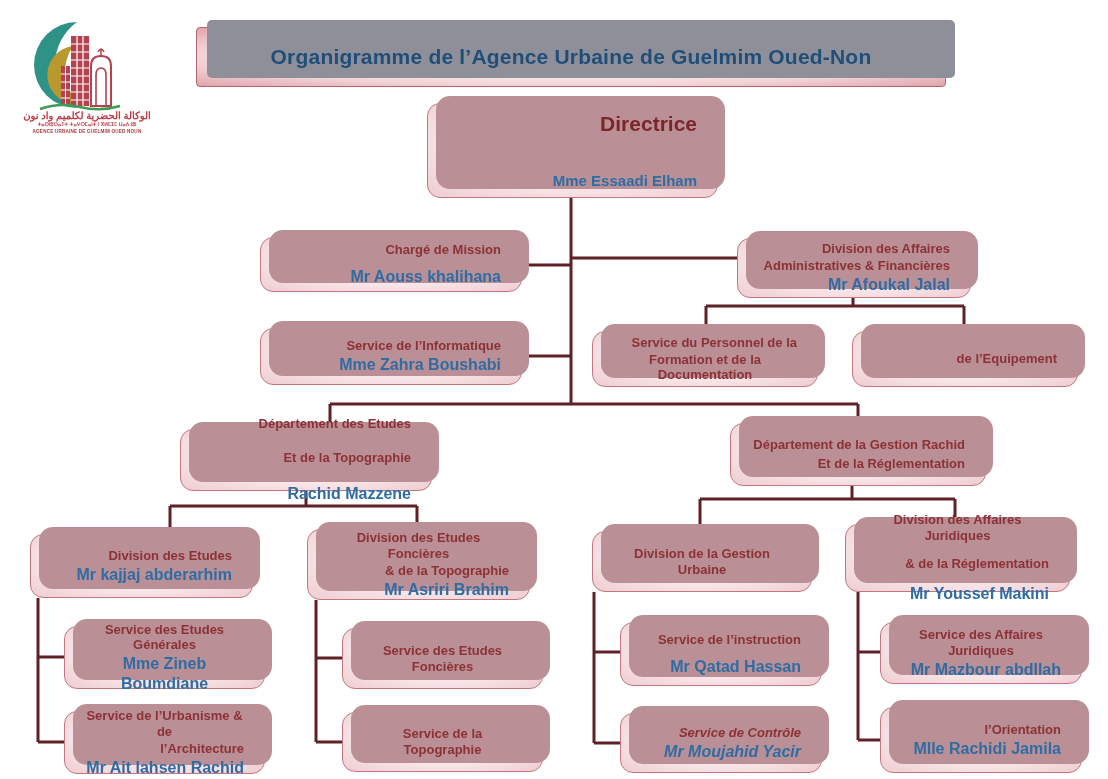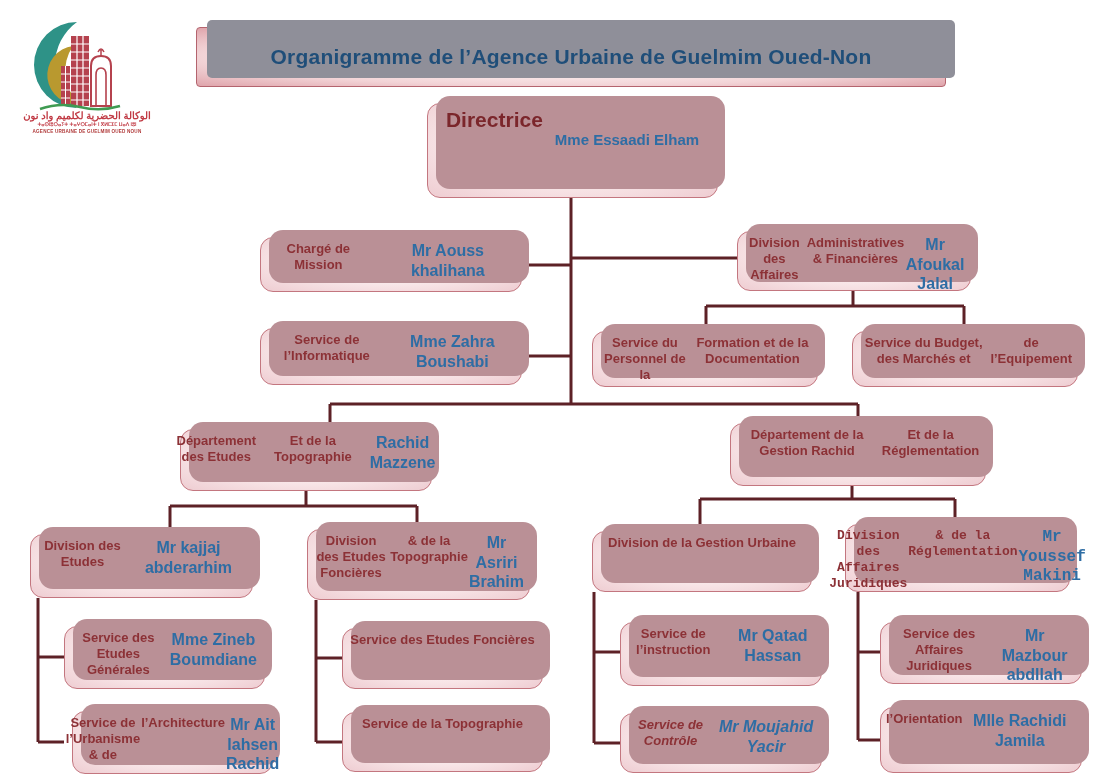--- a/index.html
+++ b/index.html
@@ -12,22 +12,22 @@
   
   .banner{position:absolute;left:196px;top:27px;width:748px;height:58px;z-index:2;
     display:flex;align-items:center;justify-content:center;
     border:1.5px solid #b4646e;border-radius:4px;
     background:radial-gradient(ellipse at 50% 50%, #fdf3f3 35%, #f2d3d6 70%, #dfa4ab 100%);}
   .banner::before{content:"";position:absolute;top:-8px;right:-10px;bottom:8px;left:10px;
     background:#8f8f99;border-radius:5px;z-index:-1;}
   .banner-title{font-size:21px;font-weight:bold;color:#1f4e79;letter-spacing:.2px;}
 
   
-  .node{position:absolute;display:flex;flex-direction:row;align-items:flex-start;justify-content:center;
-    z-index:2;border:1.6px solid #c3767f;border-radius:13px;padding:3px 5px;box-sizing:border-box;
+  .node{position:absolute;display:flex;flex-direction:column;align-items:flex-end;justify-content:center;
+    z-index:2;border:1.6px solid #c3767f;border-radius:13px;padding:3px 20px;box-sizing:border-box;
     background:radial-gradient(ellipse at 50% 42%, #fefbfb 22%, #f8e5e7 58%, #eeccd1 100%);
     text-align:center;}
   .node::before{content:"";position:absolute;top:-8px;right:-8px;bottom:8px;left:8px;
     background:#ba9096;border-radius:14px;z-index:-1;}
   .l{line-height:1.22;}
   .title{font-size:13px;font-weight:bold;color:#8c3136;}
   .name{font-size:16px;font-weight:bold;color:#2e6da4;}
   .root .title{font-size:21px;color:#7b262b;}
   .root .name{font-size:15px;margin-top:24px;}
 
@@ -104,35 +104,34 @@
 
   <div id="nodes">
       <div class="node root" style="left: 427px; top: 103px; width: 291px; height: 95px; gap: 12px;">
         <div class="l title">Directrice</div>
         <div class="l name">Mme Essaadi Elham</div>
       </div>
       <div class="node" style="left: 260px; top: 237px; width: 262px; height: 55px; gap: 9px;">
         <div class="l title">Chargé de Mission</div>
         <div class="l name">Mr Aouss khalihana</div>
       </div>
-      <div class="node" style="left: 737px; top: 231px; width: 234px; height: 60px; gap: 1px;">
+      <div class="node" style="left: 737px; top: 238px; width: 234px; height: 60px; gap: 1px;">
         <div class="l title">Division des Affaires</div>
         <div class="l title">Administratives &amp; Financières</div>
         <div class="l name">Mr Afoukal Jalal</div>
       </div>
       <div class="node" style="left: 260px; top: 328px; width: 262px; height: 57px; gap: 1px;">
         <div class="l title">Service de l’Informatique</div>
         <div class="l name">Mme Zahra Boushabi</div>
       </div>
       <div class="node" style="left: 592px; top: 331px; width: 226px; height: 56px; gap: 1px;">
         <div class="l title">Service du Personnel de la</div>
         <div class="l title">Formation et de la Documentation</div>
       </div>
       <div class="node" style="left: 852px; top: 331px; width: 226px; height: 56px; gap: 1px;">
-        <div class="l title">Service du Budget, des Marchés et</div>
         <div class="l title">de l’Equipement</div>
       </div>
       <div class="node" style="left: 180px; top: 429px; width: 252px; height: 62px; gap: 18px;">
         <div class="l title">Département des Etudes</div>
         <div class="l title">Et de la Topographie</div>
         <div class="l name">Rachid Mazzene</div>
       </div>
       <div class="node" style="left: 730px; top: 423px; width: 256px; height: 63px; gap: 3px;">
         <div class="l title">Département de la Gestion Rachid</div>
         <div class="l title">Et de la Réglementation</div>
@@ -142,30 +141,30 @@
         <div class="l name">Mr kajjaj abderarhim</div>
       </div>
       <div class="node" style="left: 307px; top: 529px; width: 223px; height: 71px; gap: 1px;">
         <div class="l title">Division des Etudes Foncières</div>
         <div class="l title">&amp; de la Topographie</div>
         <div class="l name">Mr Asriri Brahim</div>
       </div>
       <div class="node" style="left: 592px; top: 531px; width: 220px; height: 61px; gap: 1px;">
         <div class="l title">Division de la Gestion Urbaine</div>
       </div>
-      <div class="node" style="left: 845px; top: 524px; width: 225px; height: 68px; gap: 1px; font-family: Liberation Mono, monospace;">
+      <div class="node" style="left: 845px; top: 524px; width: 225px; height: 68px; gap: 12px;">
         <div class="l title">Division des Affaires Juridiques</div>
         <div class="l title">&amp; de la Réglementation</div>
         <div class="l name">Mr Youssef Makini</div>
       </div>
       <div class="node" style="left: 64px; top: 626px; width: 201px; height: 63px; gap: 1px;">
         <div class="l title">Service des Etudes Générales</div>
         <div class="l name">Mme Zineb Boumdiane</div>
       </div>
-      <div class="node" style="left: 64px; top: 711px; width: 201px; height: 63px; gap: 1px; margin-left: 8px;">
+      <div class="node" style="left: 64px; top: 711px; width: 201px; height: 63px; gap: 1px;">
         <div class="l title">Service de l’Urbanisme &amp; de</div>
         <div class="l title">l’Architecture</div>
         <div class="l name">Mr Ait lahsen Rachid</div>
       </div>
       <div class="node" style="left: 342px; top: 628px; width: 201px; height: 61px; gap: 1px;">
         <div class="l title">Service des Etudes Foncières</div>
       </div>
       <div class="node" style="left: 342px; top: 712px; width: 201px; height: 60px; gap: 1px;">
         <div class="l title">Service de la Topographie</div>
       </div>

